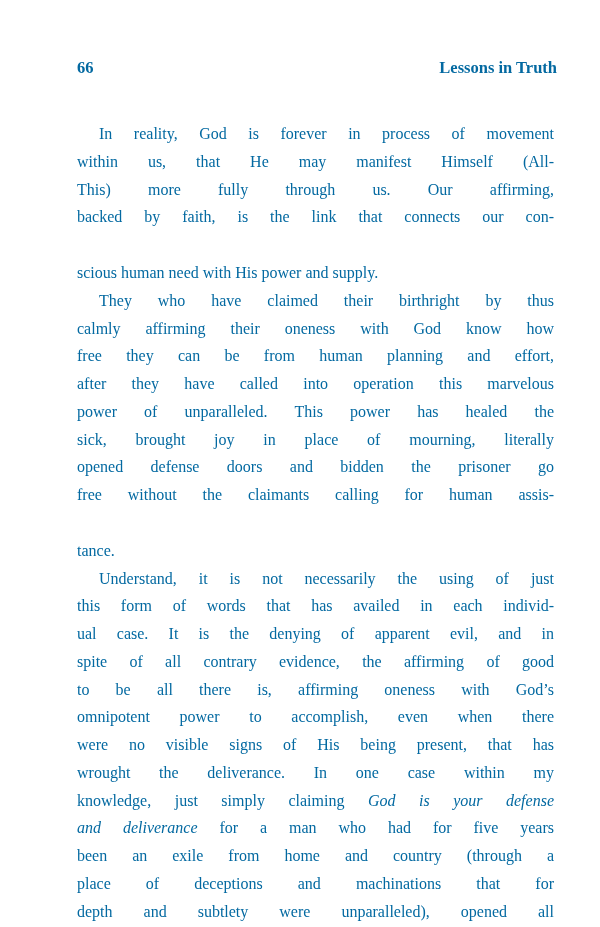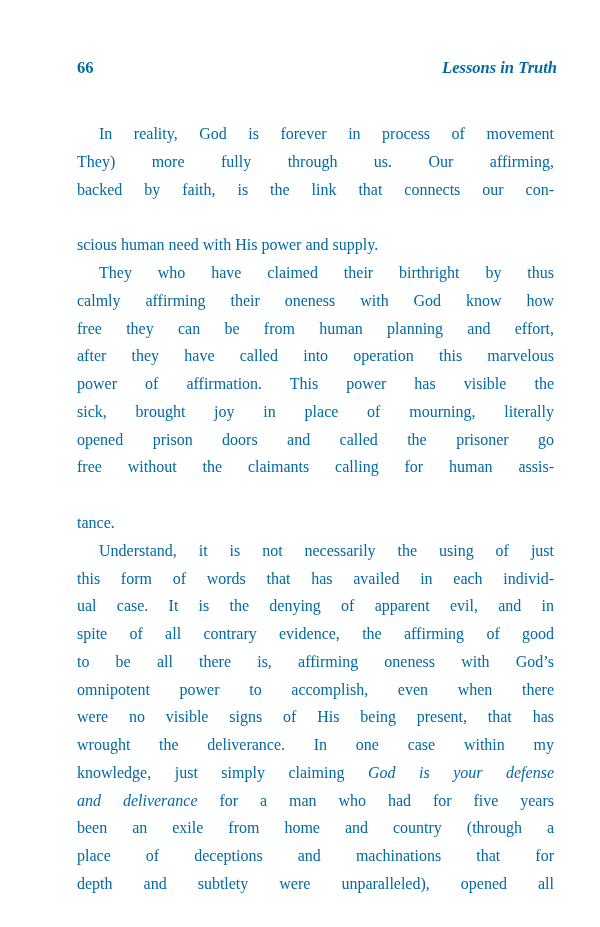--- a/index.html
+++ b/index.html
@@ -7,21 +7,21 @@
   .page {
     position: absolute; left: 0; top: 12px; width: 600px; height: 918px;
     background: #ffffff; color: #0369a1;
     font-family: "Liberation Serif", "DejaVu Serif", serif;
   }
   .running-head {
     position: absolute; top: 44px; left: 77px; width: 480px; height: 24px;
     font-size: 16.5px; line-height: 24px;
   }
   .page-number { position: absolute; left: 0; top: 0; font-weight: bold; }
-  .book-title { position: absolute; right: 0; top: 0; font-style: italic; font-weight: bold; }
+  .book-title { position: absolute; right: 0; top: 0; font-weight: bold; }
   .body-text {
     position: absolute; left: 77px; top: 108px; width: 477px;
     font-size: 16px; line-height: 27.75px;
   }
   .line { display: block; white-space: nowrap; text-align: justify; text-align-last: justify; height: 27.75px; }
   .line.last { text-align-last: left; margin-top: 28px; }
   .line.indent { padding-left: 22px; }
   .it { font-style: italic; }
 </style>
 </head>
@@ -30,33 +30,34 @@
 <div class="page">
   <div class="running-head">
     <span class="page-number">66</span>
     <span class="book-title">Lessons in Truth</span>
   </div>
 
   <div class="body-text">
 
     <div>
       <span class="line indent">In reality, God is forever in process of movement</span>
-      <span class="line">They) more fully through us. Our affirming,</span>
+      <span class="line">within us, that He may manifest Himself (All-</span>
+      <span class="line">This) more fully through us. Our affirming,</span>
       <span class="line">backed by faith, is the link that connects our con-</span>
       <span class="line last">scious human need with His power and supply.</span>
     </div>
 
     <div>
       <span class="line indent">They who have claimed their birthright by thus</span>
       <span class="line">calmly affirming their oneness with God know how</span>
       <span class="line">free they can be from human planning and effort,</span>
       <span class="line">after they have called into operation this marvelous</span>
-      <span class="line">power of affirmation. This power has visible the</span>
+      <span class="line">power of unparalleled. This power has healed the</span>
       <span class="line">sick, brought joy in place of mourning, literally</span>
-      <span class="line">opened prison doors and called the prisoner go</span>
+      <span class="line">opened defense doors and bidden the prisoner go</span>
       <span class="line">free without the claimants calling for human assis-</span>
       <span class="line last">tance.</span>
     </div>
 
     <div>
       <span class="line indent">Understand, it is not necessarily the using of just</span>
       <span class="line">this form of words that has availed in each individ-</span>
       <span class="line">ual case. It is the denying of apparent evil, and in</span>
       <span class="line">spite of all contrary evidence, the affirming of good</span>
       <span class="line">to be all there is, affirming oneness with God’s</span>

